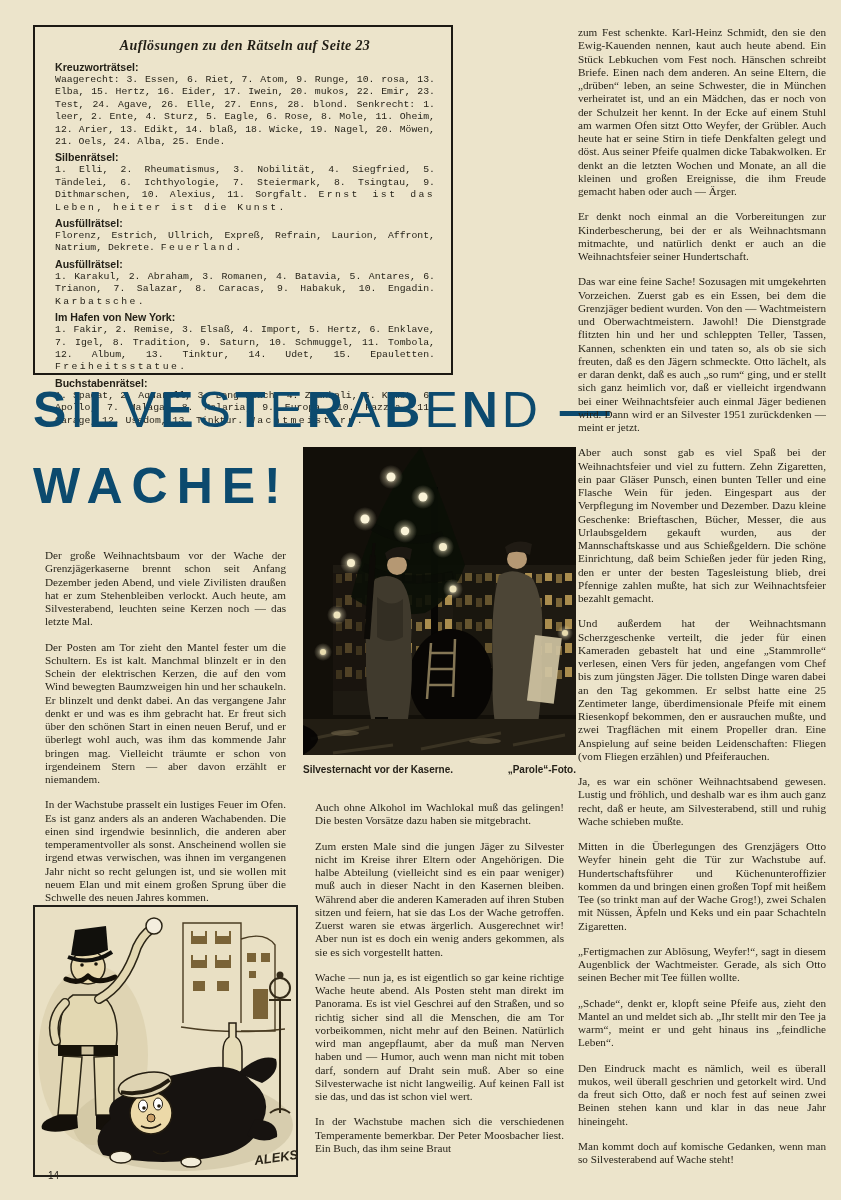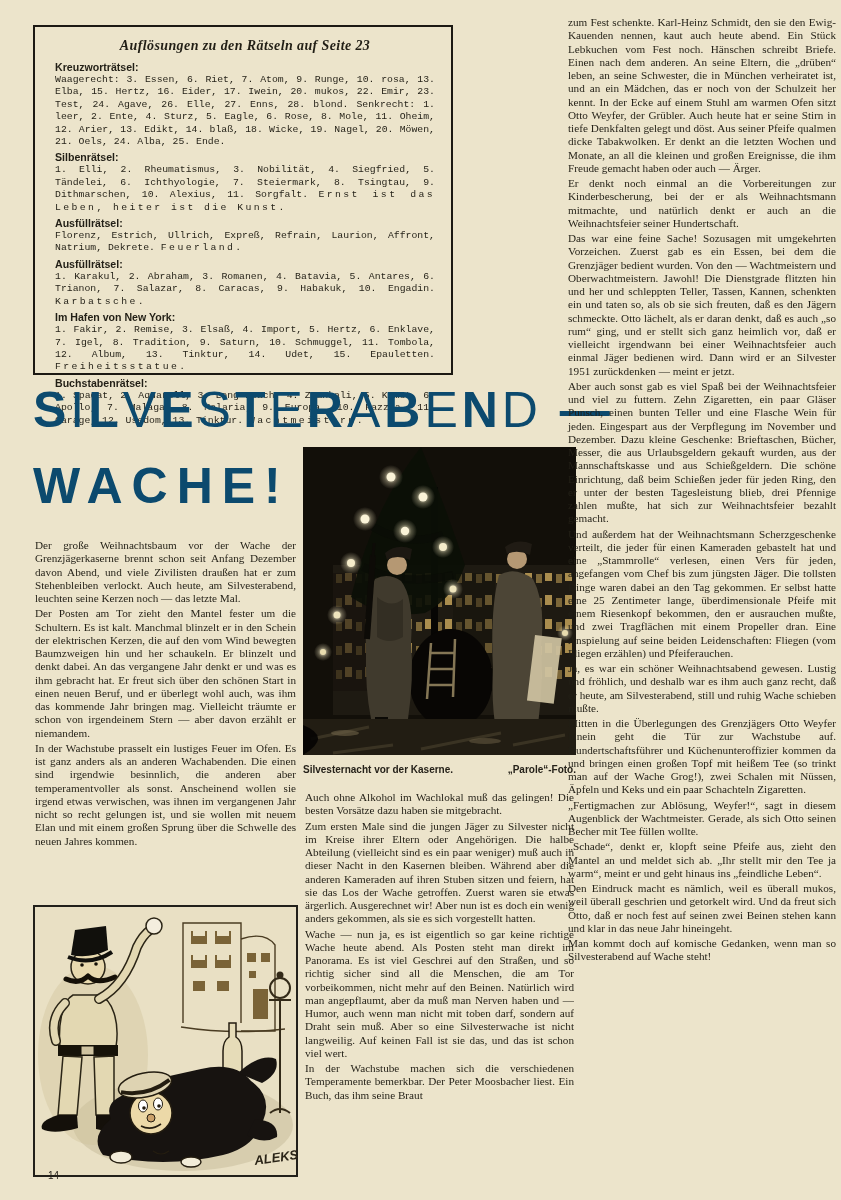--- a/index.html
+++ b/index.html
@@ -19,21 +19,21 @@
 
   
   .headline{position:absolute;left:33px;top:385px;width:530px;
     font-family:"Liberation Sans",sans-serif;color:#0c4a6e;}
   .hl1{font-size:50px;letter-spacing:4px;line-height:1;white-space:nowrap;}
   .hl1 .hb{font-weight:700;}
   .hl1 .hl{font-weight:400;}
   .hl2{font-size:50px;font-weight:700;letter-spacing:9px;line-height:1;margin-top:26px;}
 
   
-  .col p{margin:2px;font-size:11.2px;line-height:13.25px;text-align:justify;hyphens:auto;}
+  .col p{margin:12px;font-size:11.2px;line-height:13.25px;text-align:justify;hyphens:auto;}
   .left-col{position:absolute;left:33px;top:537px;width:265px;}
   .mid-col{position:absolute;left:303px;top:789px;width:273px;}
   .right-col{position:absolute;left:566px;top:14px;width:272px;}
 
   
   .photo-block{position:absolute;left:303px;top:447px;width:273px;}
   .photo-frame{width:273px;height:308px;background:#120f09;}
   .photo-frame svg{display:block;}
   .photo-caption{display:flex;justify-content:space-between;margin-top:9px;
     font-family:"Liberation Sans",sans-serif;font-size:10px;font-weight:700;color:#26221a;}
@@ -80,21 +80,21 @@
         </div>
       </div>
   </div>
 
   <div class="headline">
     <div class="hl1"><span class="hb">S</span><span class="hl">I</span><span class="hb">L</span><span class="hl">V</span><span class="hb">E</span><span class="hl">S</span><span class="hb">T</span><span class="hl">E</span><span class="hb">R</span><span class="hl">A</span><span class="hb">B</span><span class="hl">E</span><span class="hb">N</span><span class="hl">D</span><span>&nbsp;</span><span class="hb">—</span></div>
     <div class="hl2">WACHE!</div>
   </div>
 
   <div class="col left-col">
-      <p>Der große Weihnachtsbaum vor der Wache der Grenzjägerkaserne brennt schon seit Anfang Dezember davon Abend, und viele Zivilisten draußen hat er zum Stehenbleiben verlockt. Auch heute, am Silvesterabend, leuchten seine Kerzen noch — das letzte Mal.</p>
+      <p>Der große Weihnachtsbaum vor der Wache der Grenzjägerkaserne brennt schon seit Anfang Dezember jeden Abend, und viele Zivilisten draußen hat er zum Stehenbleiben verlockt. Auch heute, am Silvesterabend, leuchten seine Kerzen noch — das letzte Mal.</p>
       <p>Der Posten am Tor zieht den Mantel fester um die Schultern. Es ist kalt. Manchmal blinzelt er in den Schein der elektrischen Kerzen, die auf den vom Wind bewegten Baumzweigen hin und her schaukeln. Er blinzelt und denkt dabei. An das vergangene Jahr denkt er und was es ihm gebracht hat. Er freut sich über den schönen Start in einen neuen Beruf, und er überlegt wohl auch, was ihm das kommende Jahr bringen mag. Vielleicht träumte er schon von irgendeinem Stern — aber davon erzählt er niemandem.</p>
       <p>In der Wachstube prasselt ein lustiges Feuer im Ofen. Es ist ganz anders als an anderen Wachabenden. Die einen sind irgendwie besinnlich, die anderen aber temperamentvoller als sonst. Anscheinend wollen sie irgend etwas verwischen, was ihnen im vergangenen Jahr nicht so recht gelungen ist, und sie wollen mit neuem Elan und mit einem großen Sprung über die Schwelle des neuen Jahres kommen.</p>
     </div>
 
   <div class="photo-block">
     <div class="photo-frame">
       <svg width="273" height="308" viewBox="0 0 273 308">
         <defs>
           <radialGradient id="glow">
             <stop offset="0%" stop-color="#fdf6da" stop-opacity="1"></stop>

